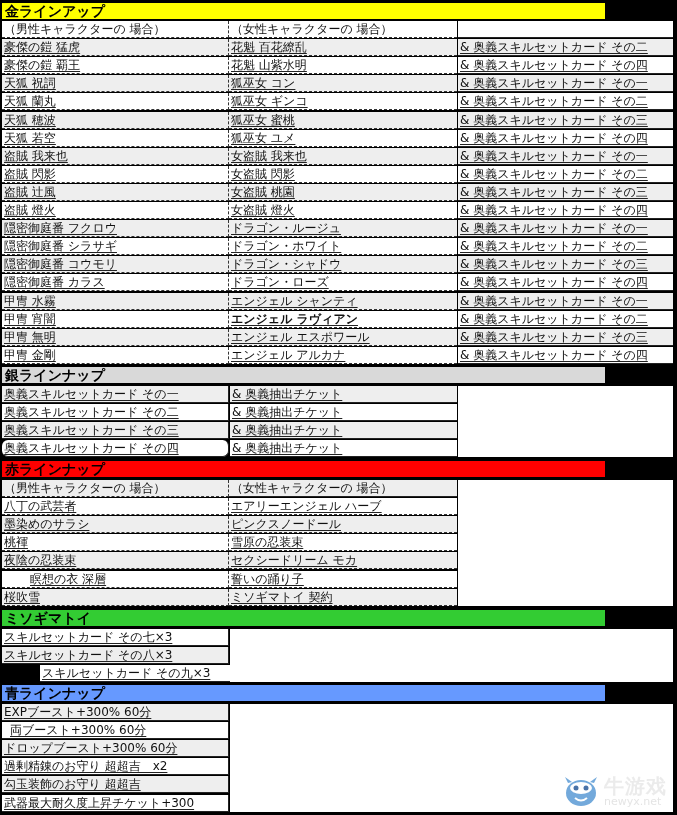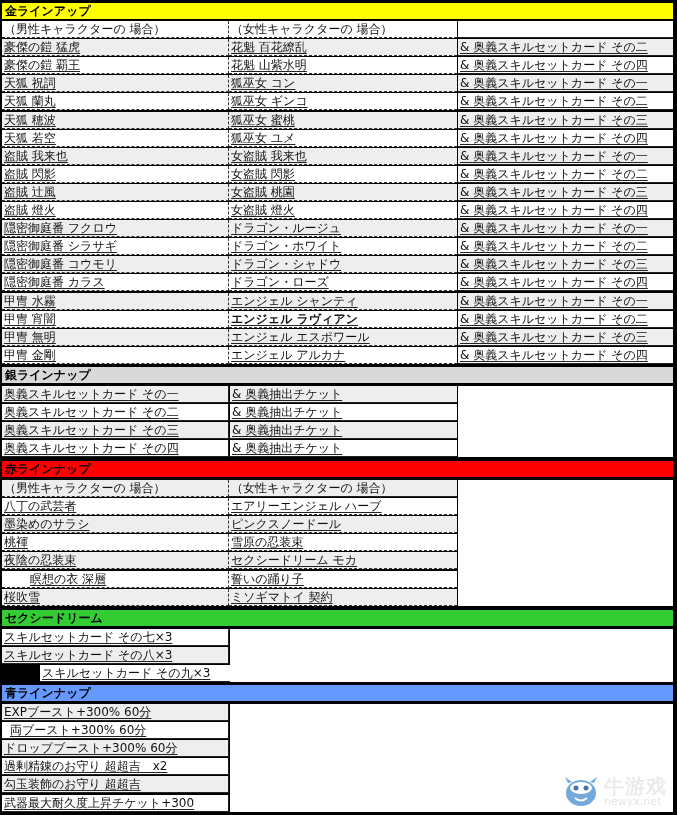--- a/index.html
+++ b/index.html
@@ -1,18 +1,18 @@
 <!DOCTYPE html>
 <html><head>
 <meta charset="utf-8">
 <style>
   html, body { margin:0; padding:0; background:#ffffff; }
   body { width:677px; height:815px; overflow:hidden; font-family:"DejaVu Sans", sans-serif; }
   #sheet { position:absolute; left:0; top:0; width:677px; height:815px; background:#000; }
-  .hdr { position:absolute; left:0; width:671px; height:16px; font-size:12px; line-height:16px; padding-left:3px; box-sizing:border-box; color:#000; font-weight:bold; }
+  .hdr { position:absolute; left:0; width:603px; height:16px; font-size:14px; line-height:16px; padding-left:3px; box-sizing:border-box; color:#000; font-weight:bold; }
   .cell { position:absolute; top:0; height:17px; font-size:12px; line-height:17px; padding-left:2px; box-sizing:border-box; white-space:nowrap; overflow:hidden; color:#111; text-decoration:underline; text-decoration-color:#222; text-underline-offset:2px; }
   .alt { background:#eeeeee; }
   .wht { background:#ffffff; }
   .dash-r { border-right:1px dashed #333; }
   .dash-b { border-bottom:1px dashed #333; }
   .solid-b { border-bottom:1px solid #222; }
   .solid-r { border-right:1px solid #222; }
   .blank { position:absolute; background:#ffffff; }
   .watermark { position:absolute; right:10px; bottom:8px; display:flex; align-items:center; gap:4px; opacity:0.85; }
   .wm-text { display:flex; flex-direction:column; line-height:1; }
@@ -26,21 +26,21 @@
 
   <div id="gold-hdr" class="hdr" style="left:2px; top:3px; background:#ffff00;">金ラインアップ</div>
   <div id="gold-body"></div>
 
   <div id="silver-hdr" class="hdr" style="left:2px; top:367px; background:#d9d9d9;">銀ラインナップ</div>
   <div id="silver-body"></div>
 
   <div id="red-hdr" class="hdr" style="left:2px; top:461px; background:#ff0000;">赤ラインナップ</div>
   <div id="red-body"></div>
 
-  <div id="green-hdr" class="hdr" style="left:2px; top:610px; background:#33cc33;">セクシードリーム</div>
+  <div id="green-hdr" class="hdr" style="left:2px; top:610px; background:#33cc33;">ミソギマトイ</div>
   <div id="green-body"></div>
 
   <div id="blue-hdr" class="hdr" style="left:2px; top:685px; background:#6699ff;">青ラインナップ</div>
   <div id="blue-body"></div>
 
 <div class="cell wht dash-r dash-b" style="left: 2px; width: 227px; top: 21px; text-decoration: none;">（男性キャラクターの 場合）</div>
     <div class="cell wht dash-b" style="left: 229px; width: 228px; top: 21px; text-decoration: none;">（女性キャラクターの 場合）</div>
     <div class="cell wht solid-b" style="left: 458px; width: 215px; top: 21px;"></div>
     <div class="cell alt dash-r dash-b" style="left: 2px; width: 227px; top: 39.1px;">豪傑の鎧 猛虎</div>
     <div class="cell alt dash-b" style="left: 229px; width: 228px; top: 39.1px;">花魁 百花繚乱</div>
@@ -95,21 +95,21 @@
     <div class="cell alt solid-b" style="left: 458px; width: 215px; top: 328.7px;">&amp; 奥義スキルセットカード その三</div>
     <div class="cell wht dash-r dash-b" style="left: 2px; width: 227px; top: 346.8px;">甲冑 金剛</div>
     <div class="cell wht dash-b" style="left: 229px; width: 228px; top: 346.8px;">エンジェル アルカナ</div>
     <div class="cell wht solid-b" style="left: 458px; width: 215px; top: 346.8px;">&amp; 奥義スキルセットカード その四</div>
     <div class="cell alt solid-r solid-b" style="left: 2px; width: 227px; top: 386px;">奥義スキルセットカード その一</div>
     <div class="cell alt solid-b" style="left: 230px; width: 227px; top: 386px;">&amp; 奥義抽出チケット</div>
     <div class="cell wht solid-r solid-b" style="left: 2px; width: 227px; top: 404.1px;">奥義スキルセットカード その二</div>
     <div class="cell wht solid-b" style="left: 230px; width: 227px; top: 404.1px;">&amp; 奥義抽出チケット</div>
     <div class="cell alt solid-r solid-b" style="left: 2px; width: 227px; top: 422.2px;">奥義スキルセットカード その三</div>
     <div class="cell alt solid-b" style="left: 230px; width: 227px; top: 422.2px;">&amp; 奥義抽出チケット</div>
-    <div class="cell wht solid-r solid-b" style="left: 2px; width: 227px; top: 440.3px;">奥義スキルセットカード その四</div>
+    <div class="cell wht solid-r solid-b" style="left: 2px; width: 227px; top: 440.3px; border-radius: 6px;">奥義スキルセットカード その四</div>
     <div class="cell wht solid-b" style="left: 230px; width: 227px; top: 440.3px;">&amp; 奥義抽出チケット</div>
     <div class="blank" style="left: 458px; top: 386px; width: 215px; height: 71.4px;"></div>
     <div class="cell alt dash-r dash-b" style="left: 2px; width: 227px; top: 480px; text-decoration: none;">（男性キャラクターの 場合）</div>
     <div class="cell alt solid-b" style="left: 229px; width: 228px; top: 480px; text-decoration: none;">（女性キャラクターの 場合）</div>
     <div class="cell wht dash-r dash-b" style="left: 2px; width: 227px; top: 498.1px;">八丁の武芸者</div>
     <div class="cell wht dash-b" style="left: 229px; width: 228px; top: 498.1px;">エアリーエンジェル ハーブ</div>
     <div class="cell alt dash-r dash-b" style="left: 2px; width: 227px; top: 516.2px;">墨染めのサラシ</div>
     <div class="cell alt dash-b" style="left: 229px; width: 228px; top: 516.2px;">ピンクスノードール</div>
     <div class="cell wht dash-r dash-b" style="left: 2px; width: 227px; top: 534.3px;">桃褌</div>
     <div class="cell wht dash-b" style="left: 229px; width: 228px; top: 534.3px;">雪原の忍装束</div>

